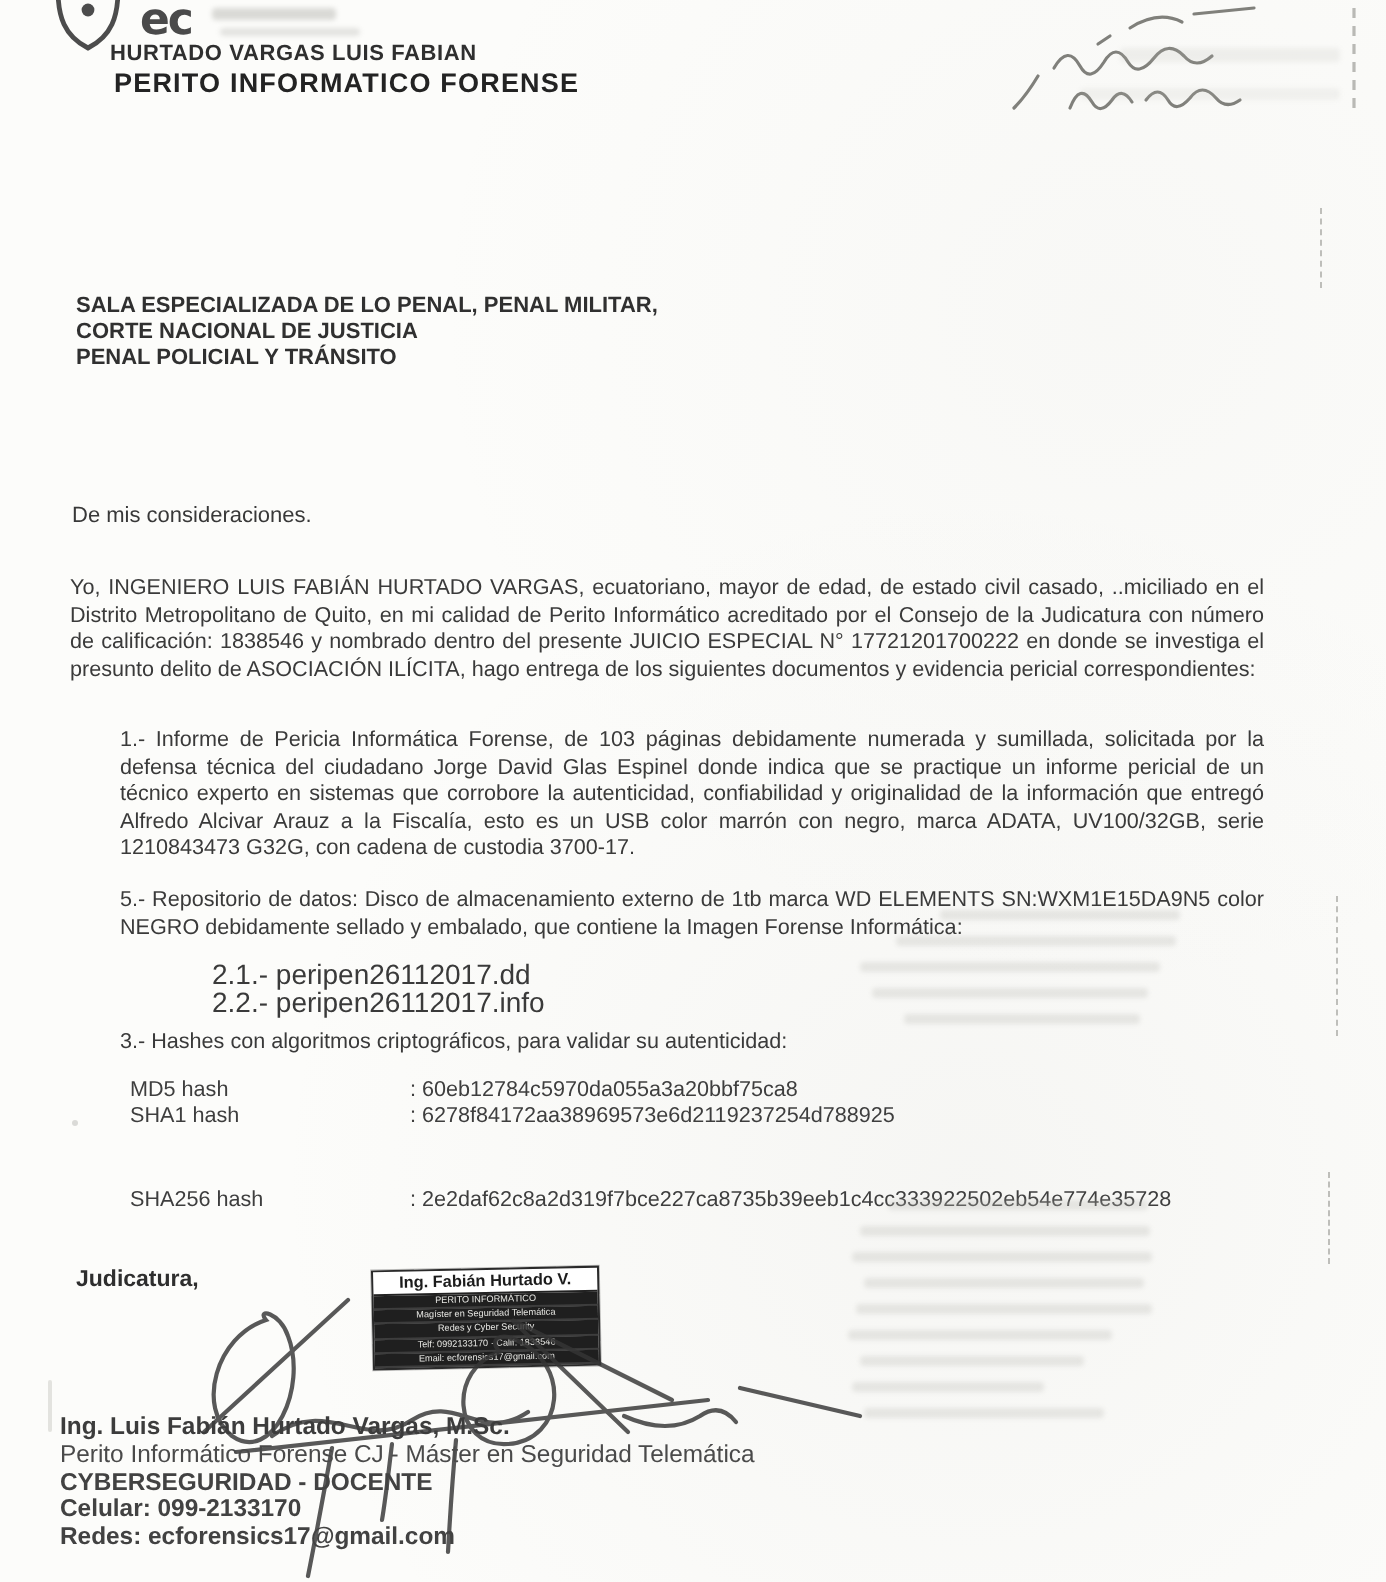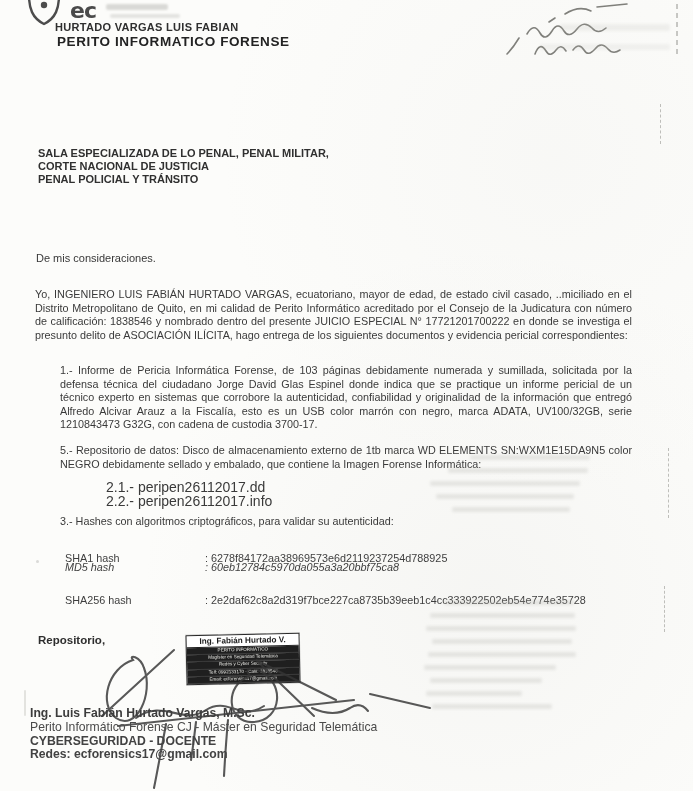--- a/index.html
+++ b/index.html
@@ -101,31 +101,31 @@
 
   <div class="abs greeting">De mis consideraciones.</div>
   <div class="abs intro">Yo, INGENIERO LUIS FABIÁN HURTADO VARGAS, ecuatoriano, mayor de edad, de estado civil casado, ..miciliado en el Distrito Metropolitano de Quito, en mi calidad de Perito Informático acreditado por el Consejo de la Judicatura con número de calificación: 1838546 y nombrado dentro del presente JUICIO ESPECIAL N° 17721201700222 en donde se investiga el presunto delito de ASOCIACIÓN ILÍCITA, hago entrega de los siguientes documentos y evidencia pericial correspondientes:</div>
 
   <div class="abs item1">1.- Informe de Pericia Informática Forense, de 103 páginas debidamente numerada y sumillada, solicitada por la defensa técnica del ciudadano Jorge David Glas Espinel donde indica que se practique un informe pericial de un técnico experto en sistemas que corrobore la autenticidad, confiabilidad y originalidad de la información que entregó Alfredo Alcivar Arauz a la Fiscalía, esto es un USB color marrón con negro, marca ADATA, UV100/32GB, serie 1210843473 G32G, con cadena de custodia 3700-17.</div>
   <div class="abs item2">5.- Repositorio de datos: Disco de almacenamiento externo de 1tb marca WD ELEMENTS SN:WXM1E15DA9N5 color NEGRO debidamente sellado y embalado, que contiene la Imagen Forense Informática:</div>
   <div class="abs subitem" style="top:479px;">2.1.- peripen26112017.dd</div>
   <div class="abs subitem" style="top:493px;">2.2.- peripen26112017.info</div>
   <div class="abs item3">3.- Hashes con algoritmos criptográficos, para validar su autenticidad:</div>
 
-  <div class="abs hash-row" style="top:561px;font-style:italic;">
+  <div class="abs hash-row" style="top:539px;">
     <span class="hash-label">MD5 hash</span><span class="hash-value">: 60eb12784c5970da055a3a20bbf75ca8</span>
   </div>
   <div class="abs hash-row" style="top:552px;">
     <span class="hash-label">SHA1 hash</span><span class="hash-value">: 6278f84172aa38969573e6d2119237254d788925</span>
   </div>
   <div class="abs hash-row" style="top:594px;">
     <span class="hash-label">SHA256 hash</span><span class="hash-value">: 2e2daf62c8a2d319f7bce227ca8735b39eeb1c4cc333922502eb54e774e35728</span>
   </div>
 
-  <div class="abs closing">Repositorio,</div>
+  <div class="abs closing">Judicatura,</div>
 
   <div class="abs stamp">
     <div class="stamp-title">Ing. Fabián Hurtado V.</div>
     <div class="stamp-row">PERITO INFORMÁTICO</div>
     <div class="stamp-row">Magíster en Seguridad Telemática</div>
     <div class="stamp-row">Redes y Cyber Security</div>
     <div class="stamp-row">Telf: 0992133170 · Calif: 1838546</div>
     <div class="stamp-row">Email: ecforensics17@gmail.com</div>
   </div>
 
@@ -142,20 +142,21 @@
       <path d="M88 82 C 84 104 80 126 76 146"></path>
       <path d="M150 78 C 148 100 147 116 146 134"></path>
       <path d="M118 80 C 116 96 115 106 113 118"></path>
     </g>
   </svg>
 
   <div class="abs signer">
     <div class="n">Ing. Luis Fabián Hurtado Vargas, M.Sc.</div>
     <div>Perito Informático Forense CJ - Máster en Seguridad Telemática</div>
     <div class="b">CYBERSEGURIDAD - DOCENTE</div>
+    <div class="b">Celular: 099-2133170</div>
     <div class="b">Redes: ecforensics17@gmail.com</div>
   </div>
 
   <div class="ghost" style="left:470px;top:455px;width:120px;"></div>
   <div class="ghost" style="left:448px;top:468px;width:140px;"></div>
   <div class="ghost" style="left:430px;top:481px;width:150px;"></div>
   <div class="ghost" style="left:436px;top:494px;width:138px;"></div>
   <div class="ghost" style="left:452px;top:507px;width:118px;"></div>
   <div class="ghost" style="left:444px;top:600px;width:130px;"></div>
   <div class="ghost" style="left:430px;top:613px;width:145px;"></div>

